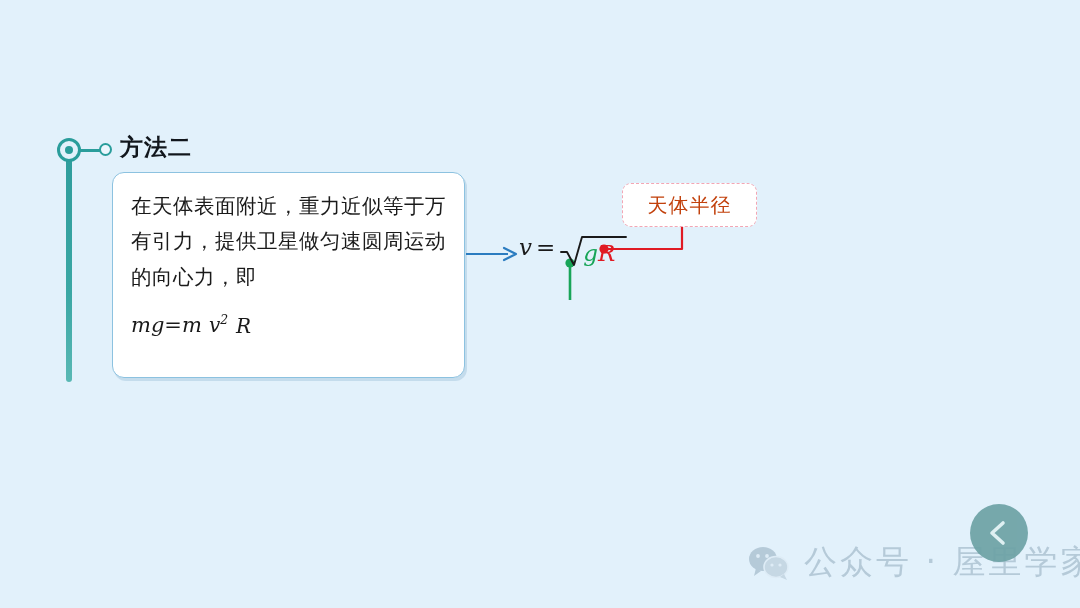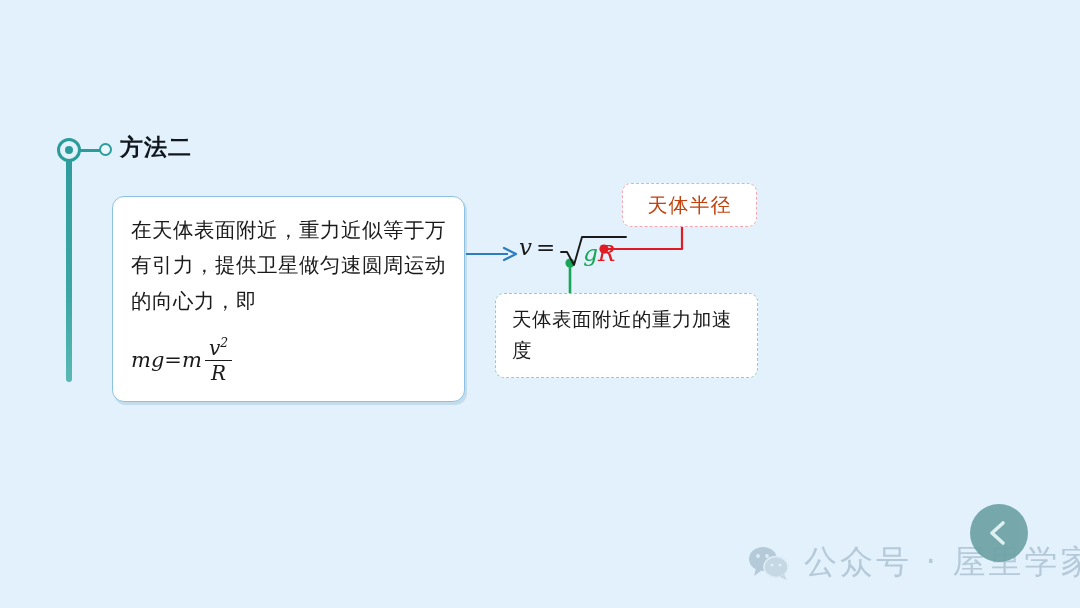--- a/index.html
+++ b/index.html
@@ -95,21 +95,20 @@
     left: 112px;
     top: 172px;
     width: 353px;
     height: 206px;
     background: #ffffff;
     border: 1.6px solid #8cc2e0;
     border-radius: 12px;
     box-sizing: border-box;
     box-shadow: 2px 3px 0 rgba(140,180,210,0.35);
     z-index: 3;
-    margin-top: 24px;
   }
   .main-card-text {
     position: absolute;
     left: 18px;
     top: 16px;
     right: 12px;
     font-family: "DejaVu Serif", "Liberation Serif", serif;
     font-size: 20.5px;
     line-height: 1.73;
     color: #1a1a1a;
@@ -121,21 +120,20 @@
     top: 140px;
     font-family: "DejaVu Serif", "Liberation Serif", serif;
     font-size: 21px;
     font-style: italic;
     color: #1a1a1a;
     display: flex;
     align-items: center;
   }
   .frac {
     display: inline-flex;
-    flex-direction: column;
     align-items: center;
     vertical-align: middle;
     line-height: 1;
     margin-left: 3px;
   }
   .frac .num {
     padding: 0 4px 2px 4px;
     font-size: 20px;
   }
   .frac .bar {
@@ -336,23 +334,20 @@
 
   <svg class="green-conn" width="20" height="44" viewBox="0 0 20 44">
     <circle cx="10" cy="5" r="4.6" fill="#18a558"></circle>
     <line x1="10" y1="7" x2="10" y2="42" stroke="#18a558" stroke-width="2.6"></line>
   </svg>
 
   <div class="callout-radius">
     <span>天体半径</span>
   </div>
 
-  <div class="callout-grav">
-    <div class="txt">天体表面附近的重力加速度</div>
-  </div>
 
   <div class="watermark">
     <svg width="42" height="36" viewBox="0 0 42 36">
       <ellipse cx="15" cy="14" rx="14" ry="12" fill="#9bb3c4"></ellipse>
       <polygon points="8,23 6,31 13,26" fill="#9bb3c4"></polygon>
       <circle cx="10" cy="11" r="1.9" fill="#dceaf4"></circle>
       <circle cx="19" cy="11" r="1.9" fill="#dceaf4"></circle>
       <ellipse cx="28" cy="22" rx="12" ry="10.5" fill="#b6c9d6" stroke="#dceaf4" stroke-width="1.6"></ellipse>
       <polygon points="36,29 39,35 32,32" fill="#b6c9d6"></polygon>
       <circle cx="24" cy="20" r="1.6" fill="#dceaf4"></circle>

